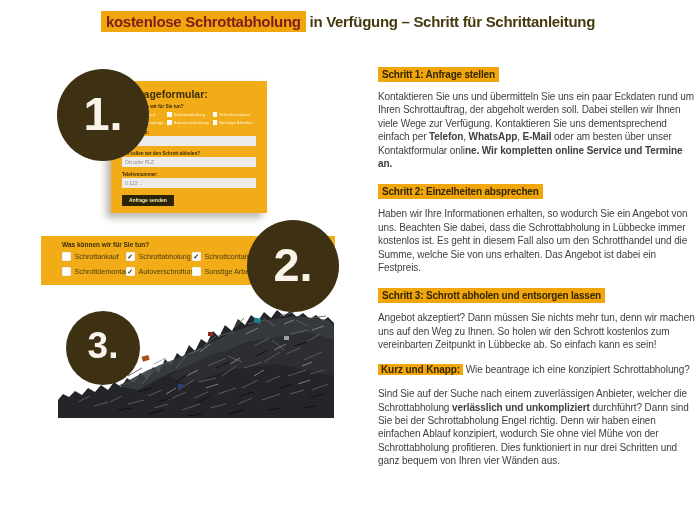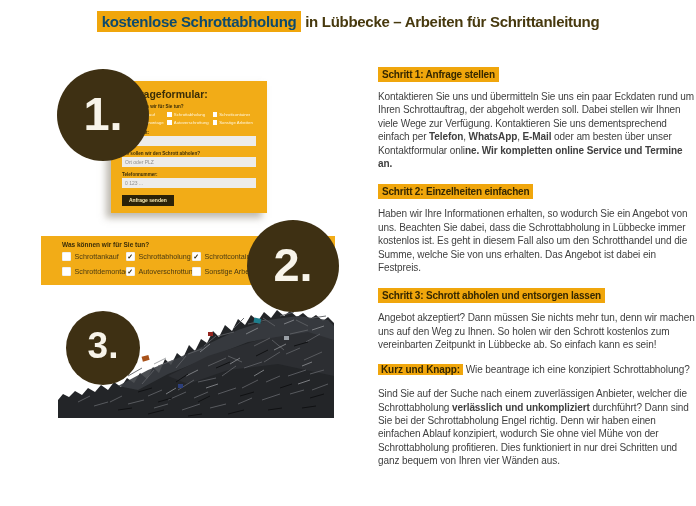--- a/index.html
+++ b/index.html
@@ -2,21 +2,21 @@
 <html lang="de"><head>
 <meta charset="utf-8">
 <style>
   html,body{margin:0;padding:0;background:#ffffff;}
   #page{position:relative;width:696px;height:506px;background:#fff;overflow:hidden;
         font-family:"Liberation Sans",sans-serif;}
 
   
   .page-title{position:absolute;top:13px;left:0;width:100%;text-align:center;margin:0;
               font-size:15px;font-weight:700;color:#47390e;letter-spacing:-0.3px;}
-  .page-title .hl{background:#F0A60C;color:#0c4a6e;padding:2px 5px;}
+  .page-title .hl{background:#F0A60C;color:#7f1d1d;padding:2px 5px;}
 
   
   .circle{position:absolute;border-radius:50%;background:#3E3013;color:#F8F4EA;
           display:flex;align-items:center;justify-content:center;font-weight:800;z-index:3;}
   .c1{left:57px;top:69px;width:92px;height:92px;font-size:47px;}
   .c2{left:247px;top:220px;width:92px;height:92px;font-size:47px;}
   .c3{left:66px;top:311px;width:74px;height:74px;font-size:37px;}
   .circle span{transform:translateY(-2px);}
 
   
@@ -59,21 +59,21 @@
   .sec-h{display:inline-block;background:#F0A60C;color:#352700;font-size:10px;font-weight:700;
          padding:2px 4px;letter-spacing:-0.2px;}
   .sec p{margin:0;font-size:10px;line-height:13.4px;color:#3F3F3F;letter-spacing:-0.1px;}
   .sec p .hl-inline{background:#F0A60C;color:#352700;padding:0 3px;}
 </style>
 </head>
 <body>
 
 <div id="page">
 
-  <h1 class="page-title"><span class="hl">kostenlose Schrottabholung</span><span> in Lübbecke – Arbeiten für Schrittanleitung</span></h1>
+  <h1 class="page-title"><span class="hl">kostenlose Schrottabholung</span><span> in Verfügung – Schritt für Schrittanleitung</span></h1>
 
   <div class="circle c1">
     <span>1.</span>
   </div>
 
   <div class="form">
     <div class="form-title">Anfrageformular:</div>
     <div class="form-q">Was können wir für Sie tun?</div>
     <div class="fopts">
   <span class="fopt">
@@ -191,21 +191,21 @@
   <div class="right">
   <section class="sec">
     <div class="sec-hwrap">
       <span class="sec-h">Schritt 1: Anfrage stellen</span>
     </div>
     <p><span>Kontaktieren Sie uns und übermitteln Sie uns ein paar Eckdaten rund um Ihren Schrottauftrag, der abgeholt werden soll. Dabei stellen wir Ihnen viele Wege zur Verfügung. Kontaktieren Sie uns dementsprechend einfach per </span><span style="font-weight: 700;">Telefon</span><span>, </span><span style="font-weight: 700;">WhatsApp</span><span>, </span><span style="font-weight: 700;">E-Mail</span><span> oder am besten über unser Kontaktformular onli</span><span style="font-weight: 700;">ne. Wir kompletten online Service und Termine an.</span></p>
   </section>
 
   <section class="sec">
     <div class="sec-hwrap">
-      <span class="sec-h">Schritt 2: Einzelheiten einfachen</span>
+      <span class="sec-h">Schritt 2: Einzelheiten absprechen</span>
     </div>
     <p><span>Haben wir Ihre Informationen erhalten, so wodurch Sie ein Angebot von uns. Beachten Sie dabei, dass die Schrottabholung in Lübbecke immer kostenlos ist. Es geht in diesem Fall also um den Schrotthandel und die Summe, welche Sie von uns erhalten. Das Angebot ist dabei ein Festpreis.</span></p>
   </section>
 
   <section class="sec">
     <div class="sec-hwrap">
       <span class="sec-h">Schritt 3: Schrott abholen und entsorgen lassen</span>
     </div>
     <p><span>Angebot akzeptiert? Dann müssen Sie nichts mehr tun, denn wir machen uns auf den Weg zu Ihnen. So holen wir den Schrott kostenlos zum vereinbarten Zeitpunkt in Lübbecke ab. So einfach kann es sein!</span></p>
   </section>

